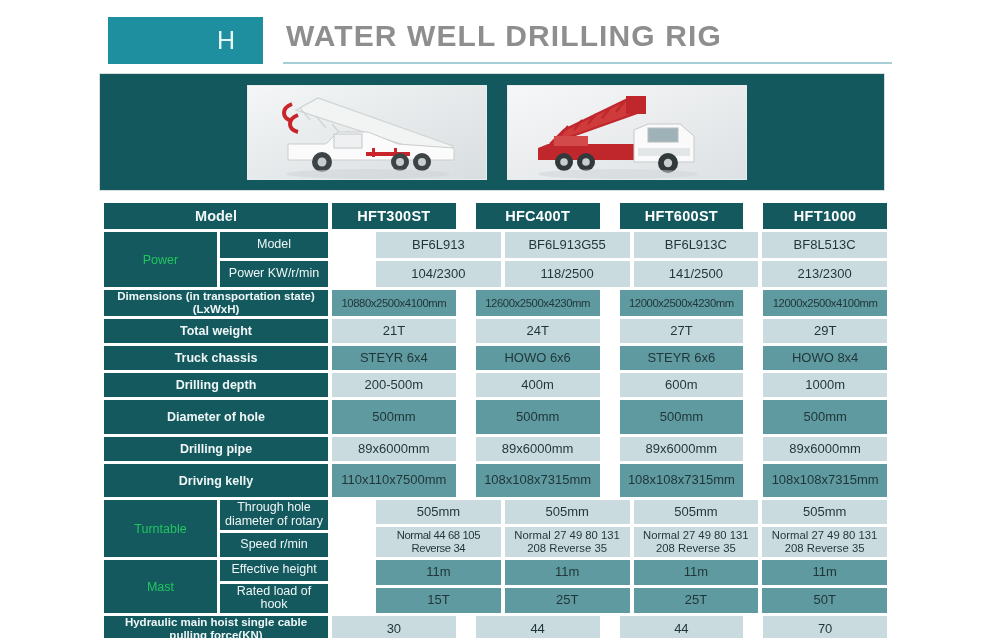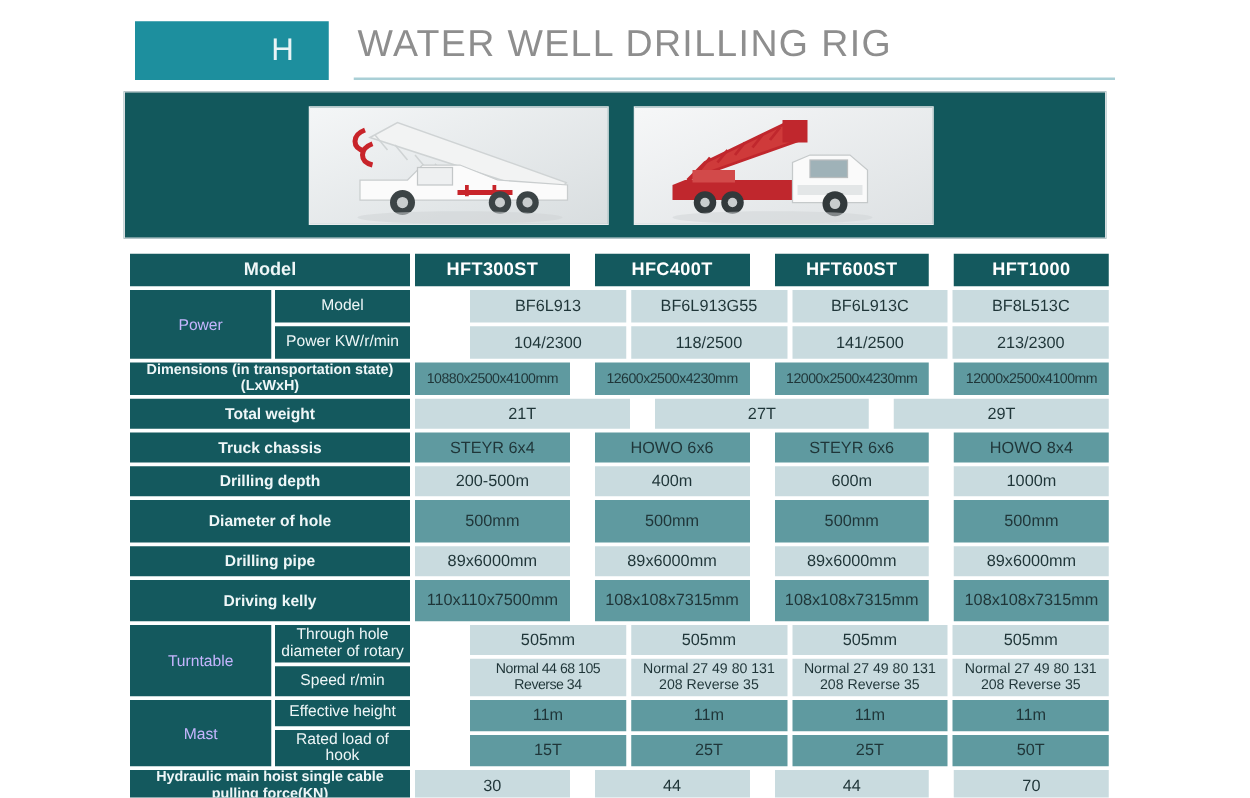--- a/index.html
+++ b/index.html
@@ -21,21 +21,21 @@
     width: 155px; height: 47px;
     background: #1d8f9e;
     display: flex; align-items: center; justify-content: flex-end;
   }
   .header-badge span {
     color: #e9f4f6; font-size: 25px; font-weight: 300;
     letter-spacing: 1px; padding-right: 27px;
   }
   .header-title {
     position: absolute; left: 178px; top: 2px;
-    color: #8e8e8e; font-size: 30px; font-weight: 400;
+    color: #8e8e8e; font-size: 30px; font-weight: 700;
     letter-spacing: 1.1px; white-space: nowrap;
   }
   .header-rule {
     position: absolute; left: 175px; top: 45px;
     width: 609px; height: 2px; background: #a9cfd6;
   }
 
   
   .banner {
     position: absolute; left: 99px; top: 73px;
@@ -79,21 +79,21 @@
   }
   .cell.light { background: #c9dbdf; }
   .cell.mid   { background: #5f9aa0; }
   .cell.tight { font-size: 11.3px; letter-spacing: -0.4px; }
   .cell.two   { font-size: 11.3px; }
 
   
   .grp { display: flex; width: 224px; flex: 0 0 224px; margin-right: 4px; }
   .grp-name {
     width: 113px; flex: 0 0 113px; margin-right: 3px;
-    background: #14595e; color: #c4b5fd;
+    background: #14595e; color: #22c55e;
     display: flex; align-items: center; justify-content: center;
     font-size: 12.5px;
   }
   .grp-subs { flex: 1 1 auto; display: flex; flex-direction: column; gap: 3px; }
   .grp-sub {
     flex: 1 1 0;
     background: #14595e; color: #eef6f7;
     display: flex; align-items: center; justify-content: center;
     text-align: center; font-size: 12.5px; line-height: 1.1; padding: 1px 3px;
   }
@@ -241,20 +241,21 @@
         <div class="cell mid tight">12000x2500x4100mm</div>
       </div>
     </div>
 
     <div class="trow" style="height:24px">
       <div class="label-block">
         <div class="lbl">Total weight</div>
       </div>
       <div class="cells">
         <div class="cell light">21T</div>
+        <div class="cell light">24T</div>
         <div class="cell light">27T</div>
         <div class="cell light">29T</div>
       </div>
     </div>
 
     <div class="trow" style="height:24px">
       <div class="label-block">
         <div class="lbl">Truck chassis</div>
       </div>
       <div class="cells">

